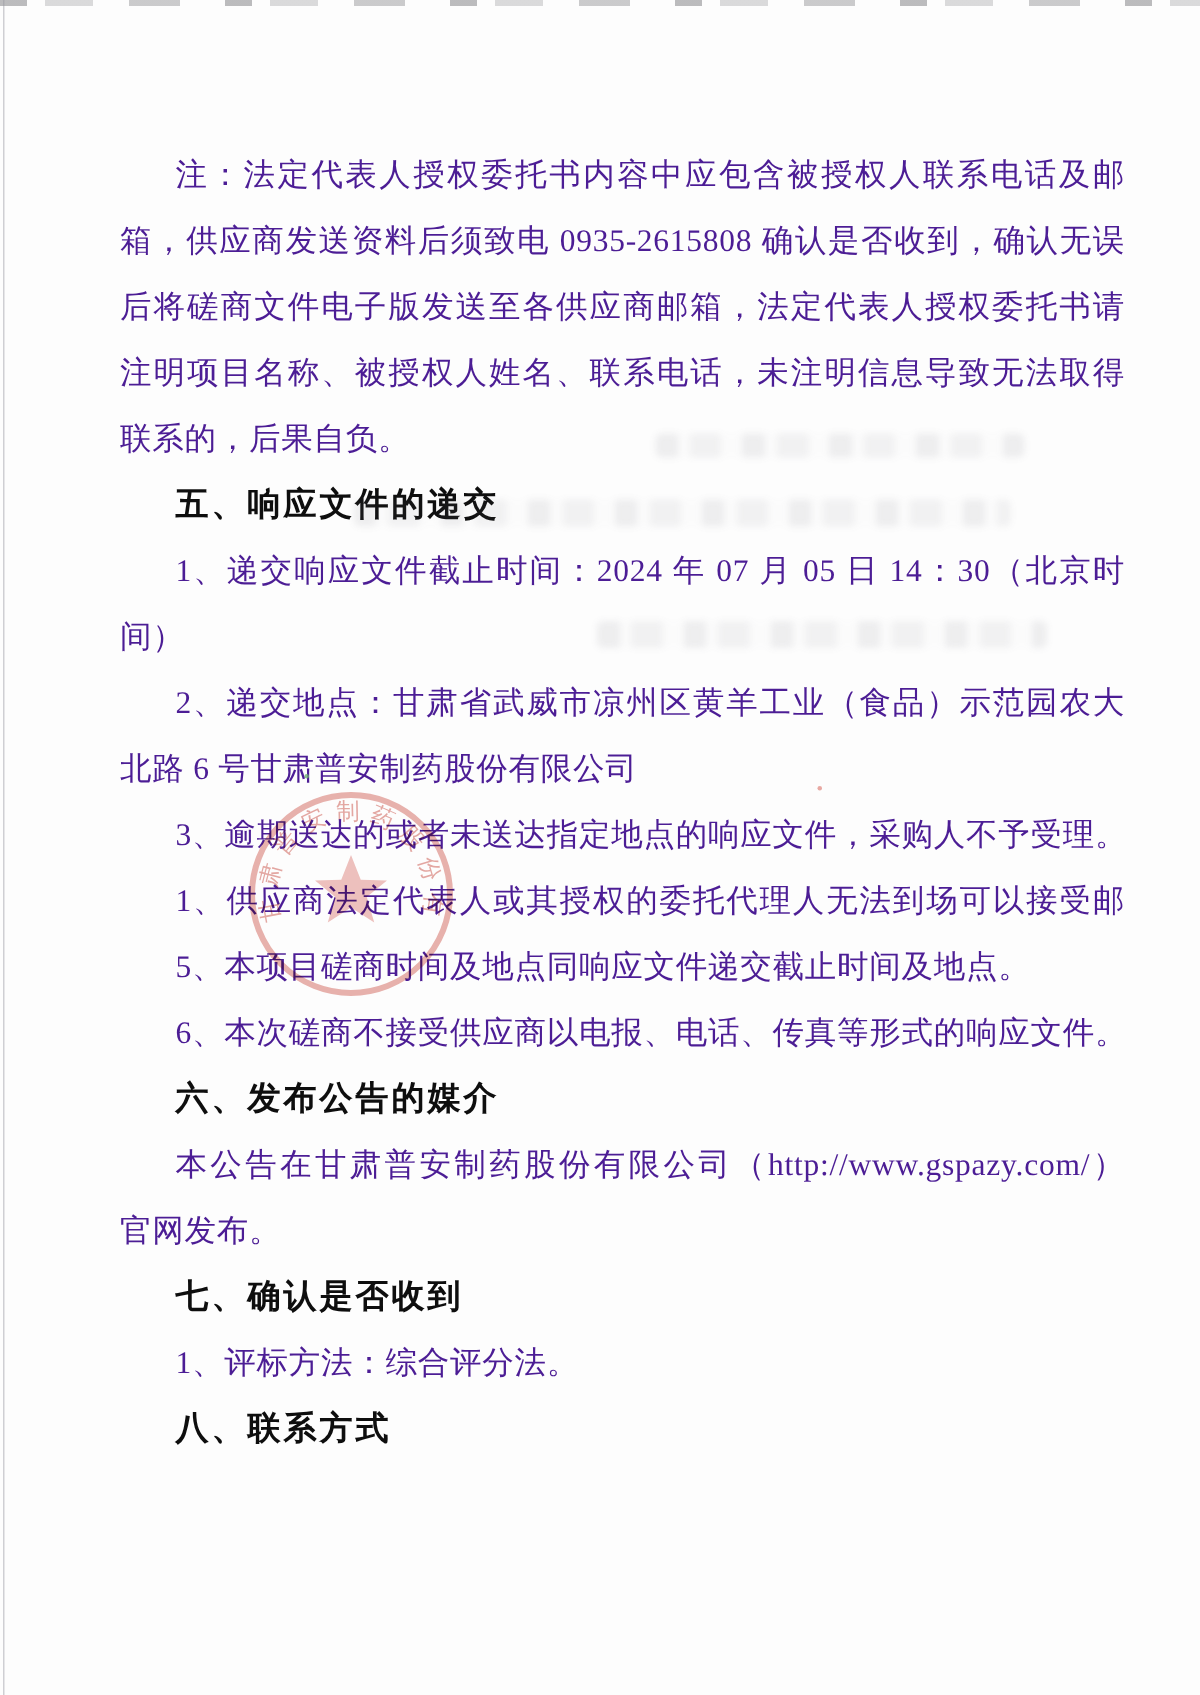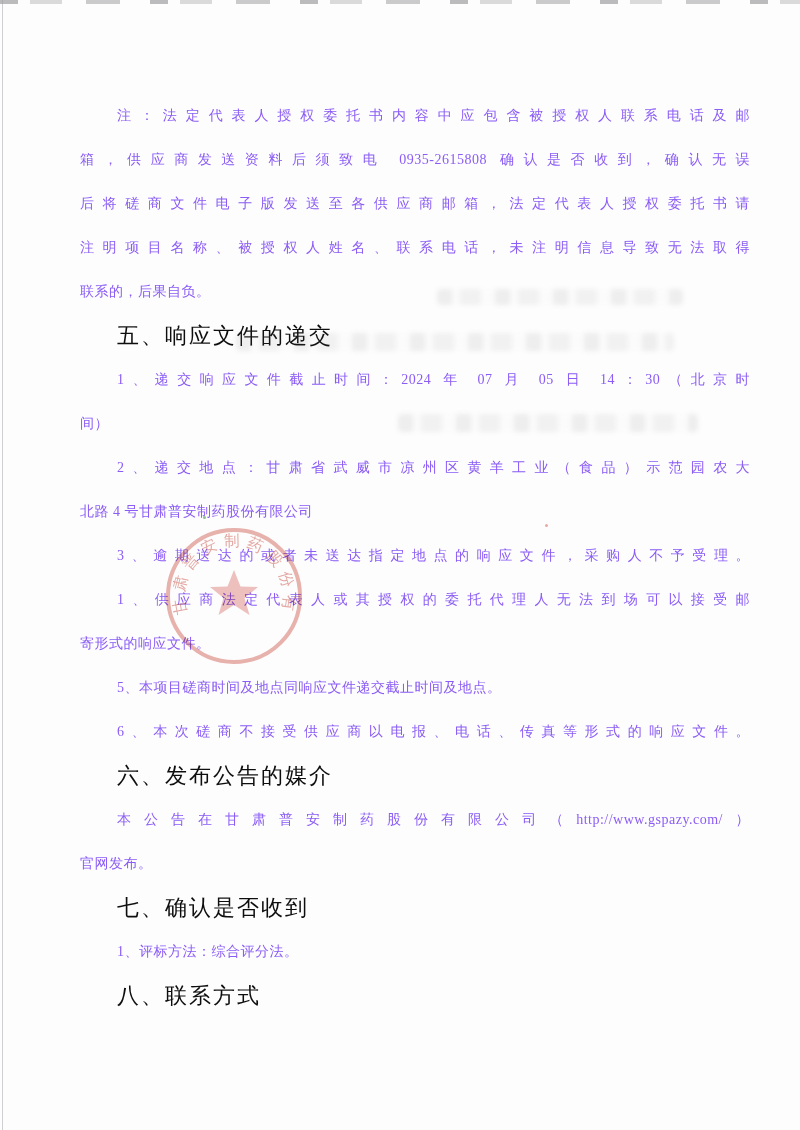--- a/index.html
+++ b/index.html
@@ -15,27 +15,27 @@
       rgba(70,70,75,.35) 30px 62px, rgba(70,70,75,0) 62px 86px,
       rgba(70,70,75,.5) 86px 120px, rgba(70,70,75,0) 120px 150px);
   }
   .edge-left{
     position:absolute;left:2px;top:0;width:1px;height:100%;
     background:rgba(150,150,160,.45);
   }
   
   .doc{position:absolute;left:80px;top:94px;width:670px;}
   .ln{
-    font-size:14px;line-height:44px;white-space:nowrap;letter-spacing:.5px;
-    color:#8b5cf6;
+    font-size:21px;line-height:44px;white-space:nowrap;letter-spacing:.5px;
+    color:#4c1d95;
   }
   .j{text-align:justify;text-align-last:justify;}
   .ind{padding-left:37px;}
   .h{
-    font-family:"Liberation Sans","DejaVu Sans",sans-serif;font-weight:400;
+    font-family:"Liberation Sans","DejaVu Sans",sans-serif;font-weight:700;
     font-size:22px;color:#0e0e0e;letter-spacing:2px;
   }
   
   .ghost{
     position:absolute;height:16px;filter:blur(2.6px);opacity:.42;pointer-events:none;
     background:repeating-linear-gradient(90deg,
       rgba(110,110,120,.26) 0 15px, rgba(110,110,120,.04) 15px 23px,
       rgba(110,110,120,.20) 23px 44px, rgba(110,110,120,.03) 44px 58px);
     border-radius:4px;
   }
@@ -63,24 +63,23 @@
     <div class="ln ind j">注：法定代表人授权委托书内容中应包含被授权人联系电话及邮</div>
     <div class="ln j">箱，供应商发送资料后须致电 0935-2615808 确认是否收到，确认无误</div>
     <div class="ln j">后将磋商文件电子版发送至各供应商邮箱，法定代表人授权委托书请</div>
     <div class="ln j">注明项目名称、被授权人姓名、联系电话，未注明信息导致无法取得</div>
     <div class="ln">联系的，后果自负。</div>
 
     <div class="ln h ind">五、响应文件的递交</div>
     <div class="ln ind j">1、递交响应文件截止时间：2024 年 07 月 05 日 14：30（北京时</div>
     <div class="ln">间）</div>
     <div class="ln ind j">2、递交地点：甘肃省武威市凉州区黄羊工业（食品）示范园农大</div>
-    <div class="ln">北路 4 号甘肃普安制药股份有限公司</div>
+    <div class="ln">北路 6 号甘肃普安制药股份有限公司</div>
     <div class="ln ind j">3、逾期送达的或者未送达指定地点的响应文件，采购人不予受理。</div>
     <div class="ln ind j">1、供应商法定代表人或其授权的委托代理人无法到场可以接受邮</div>
-    <div class="ln">寄形式的响应文件。</div>
     <div class="ln ind">5、本项目磋商时间及地点同响应文件递交截止时间及地点。</div>
     <div class="ln ind j">6、本次磋商不接受供应商以电报、电话、传真等形式的响应文件。</div>
 
     <div class="ln h ind">六、发布公告的媒介</div>
     <div class="ln ind j">本公告在甘肃普安制药股份有限公司（http://www.gspazy.com/）</div>
     <div class="ln">官网发布。</div>
 
     <div class="ln h ind">七、确认是否收到</div>
     <div class="ln ind">1、评标方法：综合评分法。</div>
 

